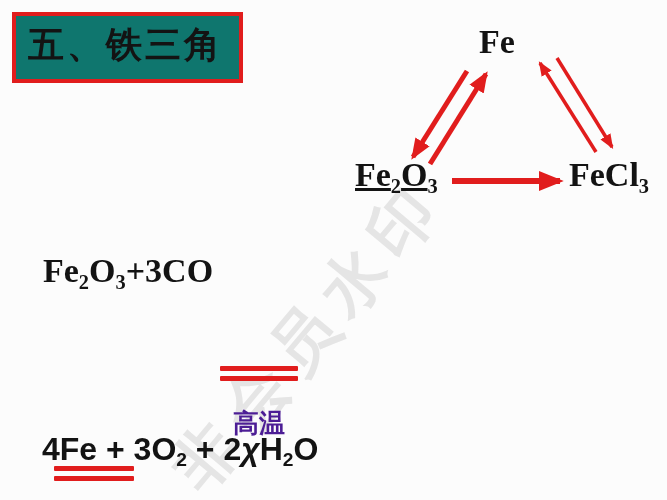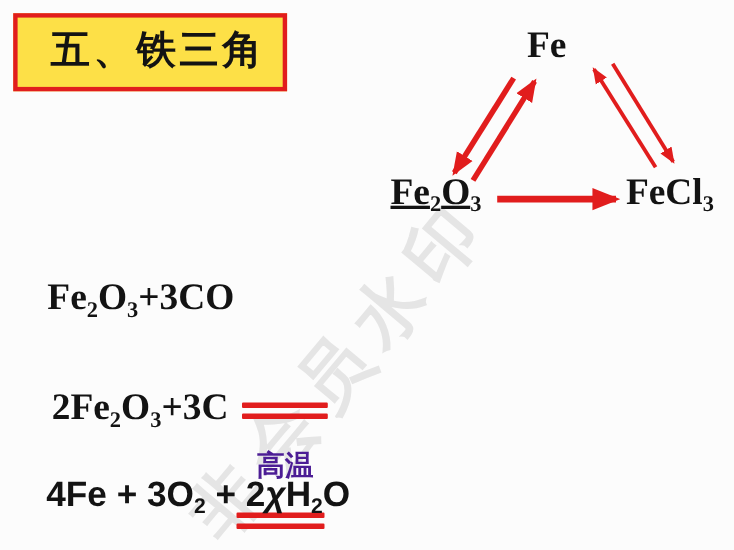--- a/index.html
+++ b/index.html
@@ -15,22 +15,22 @@
     position:absolute; left:118px; top:292px;
     font-size:64px; font-weight:bold; letter-spacing:12px;
     white-space:nowrap; color:#c6c6c6; opacity:.42;
     transform:rotate(-50deg);
     font-family:"Liberation Sans", sans-serif;
     z-index:0; pointer-events:none;
   }
   .layer { position:absolute; left:0; top:0; width:667px; height:500px; z-index:1; }
   .title-box {
     position:absolute; left:12px; top:12px;
-    border:4px solid var(--red); background:#fde047;
-    padding:5px 16px 9px 30px;
+    border:4px solid var(--red); background:#0f766e;
+    padding:5px 16px 9px 12px;
   }
   .title-text {
     font-size:36px; font-weight:bold; letter-spacing:3px;
     font-family:"Liberation Sans", sans-serif; color:#131313;
   }
   .node {
     position:absolute; font-weight:bold; font-size:34px;
     color:#131313; white-space:nowrap;
   }
   sub {
@@ -88,21 +88,20 @@
 
   <div class="eqrow eq-serif" style="left:43px; top:252px;">
     <span><span>Fe</span><sub>2</sub><span>O</span><sub>3</sub><span>+3CO</span></span>
     <span class="eqsign w78">
       <span class="cond">高温</span>
       <span class="lines"><span class="line"></span><span class="line"></span></span>
     </span>
   </div>
 
   <div class="eqrow eq-serif" style="left:47px; top:352px;">
-    <span><span>2Fe</span><sub>2</sub><span>O</span><sub>3</sub><span>+3C</span></span>
     <span class="eqsign w80">
       
       <span class="lines"><span class="line"></span><span class="line"></span></span>
     </span>
   </div>
 
   <div class="eqrow eq-sans" style="left:42px; top:431px;">
     <span><span>4Fe + 3O</span><sub>2</sub><span> + 2</span><i>χ</i><span>H</span><sub>2</sub><span>O</span></span>
     <span class="eqsign w92">
       

